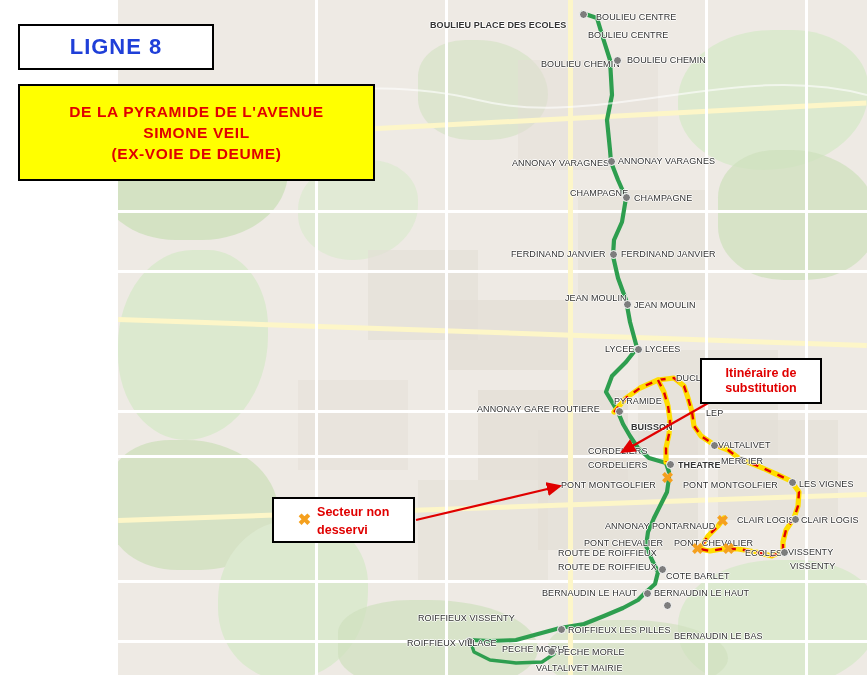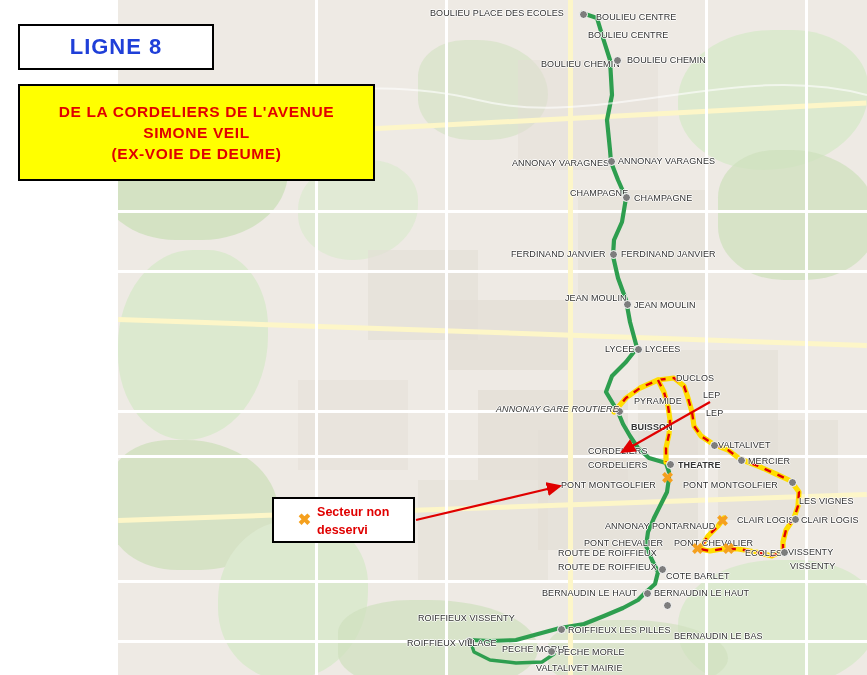--- a/index.html
+++ b/index.html
@@ -282,21 +282,21 @@
         <path fill="none" stroke="#e00000" stroke-width="2.4" stroke-dasharray="7 7" stroke-linecap="butt" d="M540,380 L546,392 L550,406 L552,420 L551,434 L548,448 L548,462"></path>
 
         <path fill="none" stroke="#ffdd00" stroke-width="5.2" stroke-linecap="round" stroke-linejoin="round" d="M604,549 L592,551 L582,549 L590,536 L600,526 L606,518"></path>
         <path fill="none" stroke="#e00000" stroke-width="2.4" stroke-dasharray="7 7" stroke-linecap="butt" d="M604,549 L592,551 L582,549 L590,536 L600,526 L606,518"></path>
       </g>
 
       <path fill="none" stroke="#ffffff" stroke-width="2" opacity=".6" d="M0,90 C120,110 240,70 360,100 S620,60 749,95"></path>
     </svg>
 
     <div id="stops-layer">
-        <div class="stop-label" style="left: 312px; top: 8px;">BOULIEU PLACE DES ECOLES</div>
+        <div class="stop-label" style="left: 312px; top: 20px; font-weight: bold;">BOULIEU PLACE DES ECOLES</div>
         <div class="stop-dot" style="left: 461px; top: 10px;"></div>
         <div class="stop-label" style="left: 478px; top: 12px;">BOULIEU CENTRE</div>
         <div class="stop-label" style="left: 470px; top: 30px;">BOULIEU CENTRE</div>
         <div class="stop-label" style="left: 423px; top: 59px;">BOULIEU CHEMIN</div>
         <div class="stop-dot" style="left: 495px; top: 56px;"></div>
         <div class="stop-label" style="left: 509px; top: 55px;">BOULIEU CHEMIN</div>
         <div class="stop-label" style="left: 394px; top: 158px;">ANNONAY VARAGNES</div>
         <div class="stop-dot" style="left: 489px; top: 157px;"></div>
         <div class="stop-label" style="left: 500px; top: 156px;">ANNONAY VARAGNES</div>
         <div class="stop-label" style="left: 452px; top: 188px;">CHAMPAGNE</div>
@@ -306,35 +306,35 @@
         <div class="stop-dot" style="left: 491px; top: 250px;"></div>
         <div class="stop-label" style="left: 503px; top: 249px;">FERDINAND JANVIER</div>
         <div class="stop-label" style="left: 447px; top: 293px;">JEAN MOULIN</div>
         <div class="stop-dot" style="left: 505px; top: 300px;"></div>
         <div class="stop-label" style="left: 516px; top: 300px;">JEAN MOULIN</div>
         <div class="stop-label" style="left: 487px; top: 344px;">LYCEES</div>
         <div class="stop-dot" style="left: 516px; top: 345px;"></div>
         <div class="stop-label" style="left: 527px; top: 344px;">LYCEES</div>
         <div class="stop-label" style="left: 558px; top: 373px;">DUCLOS</div>
         <div class="stop-label" style="left: 585px; top: 390px;">LEP</div>
-        <div class="stop-label" style="left: 516px; top: 396px;">PYRAMIDE</div>
+        <div class="stop-label" style="left: 496px; top: 396px;">PYRAMIDE</div>
         <div class="stop-label" style="left: 588px; top: 408px;">LEP</div>
         <div class="stop-dot" style="left: 497px; top: 407px;"></div>
-        <div class="stop-label" style="left: 378px; top: 404px; font-style: italic;">ANNONAY GARE ROUTIERE</div>
+        <div class="stop-label" style="left: 359px; top: 404px;">ANNONAY GARE ROUTIERE</div>
         <div class="stop-label" style="left: 513px; top: 422px; font-weight: bold;">BUISSON</div>
         <div class="stop-label" style="left: 470px; top: 446px;">CORDELIERS</div>
         <div class="stop-label" style="left: 470px; top: 460px;">CORDELIERS</div>
         <div class="stop-dot" style="left: 592px; top: 441px;"></div>
         <div class="stop-label" style="left: 600px; top: 440px;">VALTALIVET</div>
         <div class="stop-dot" style="left: 619px; top: 456px;"></div>
-        <div class="stop-label" style="left: 630px; top: 456px;">MERCIER</div>
+        <div class="stop-label" style="left: 603px; top: 456px;">MERCIER</div>
         <div class="stop-dot" style="left: 548px; top: 460px;"></div>
         <div class="stop-label" style="left: 560px; top: 460px; font-weight: bold;">THEATRE</div>
         <div class="stop-dot" style="left: 670px; top: 478px;"></div>
-        <div class="stop-label" style="left: 681px; top: 479px; margin-top: 17px;">LES VIGNES</div>
+        <div class="stop-label" style="left: 681px; top: 479px;">LES VIGNES</div>
         <div class="stop-label" style="left: 443px; top: 480px;">PONT MONTGOLFIER</div>
         <div class="stop-label" style="left: 565px; top: 480px;">PONT MONTGOLFIER</div>
         <div class="stop-label" style="left: 487px; top: 521px;">ANNONAY PONTARNAUD</div>
         <div class="stop-label" style="left: 619px; top: 515px;">CLAIR LOGIS</div>
         <div class="stop-dot" style="left: 673px; top: 515px;"></div>
         <div class="stop-label" style="left: 683px; top: 515px;">CLAIR LOGIS</div>
         <div class="stop-label" style="left: 466px; top: 538px;">PONT CHEVALIER</div>
         <div class="stop-label" style="left: 556px; top: 538px;">PONT CHEVALIER</div>
         <div class="stop-label" style="left: 440px; top: 548px;">ROUTE DE ROIFFIEUX</div>
         <div class="stop-label" style="left: 627px; top: 548px;">ECOLES</div>
@@ -384,31 +384,35 @@
       </marker>
     </defs>
     <line x1="4" y1="40" x2="148" y2="6" stroke="#e00000" stroke-width="2.2" marker-end="url(#arrowhead-red2)"></line>
   </svg>
 
   <div class="box" id="ligne-box">
     <span class="txt">LIGNE 8</span>
   </div>
 
   <div class="box" id="notice-box">
-    <span class="line">DE  LA  CORDELIERS  DE  L'AVENUE</span>
+    <span class="line">DE  LA  PYRAMIDE  DE  L'AVENUE</span>
     <span class="line">SIMONE  VEIL</span>
     <span class="line">(EX-VOIE  DE  DEUME)</span>
   </div>
 
   <div id="attention-box">
     <p>
       <span class="bold">Attention :</span><span> l'agence CoqueliGO reste fermée pour le moment. Une solution de remplacement sera bientôt mise en place. Merci de votre compréhension.</span>
     </p>
   </div>
 
+  <div class="box" id="subst-box">
+    <span class="txt">Itinéraire de</span>
+    <span class="txt">substitution</span>
+  </div>
 
   <div class="box" id="nondesservi-box">
     <span class="mark">✖</span>
     <span>
       <span class="txt">Secteur non</span><br>
       <span class="txt">desservi</span>
     </span>
   </div>
 
 </div>

